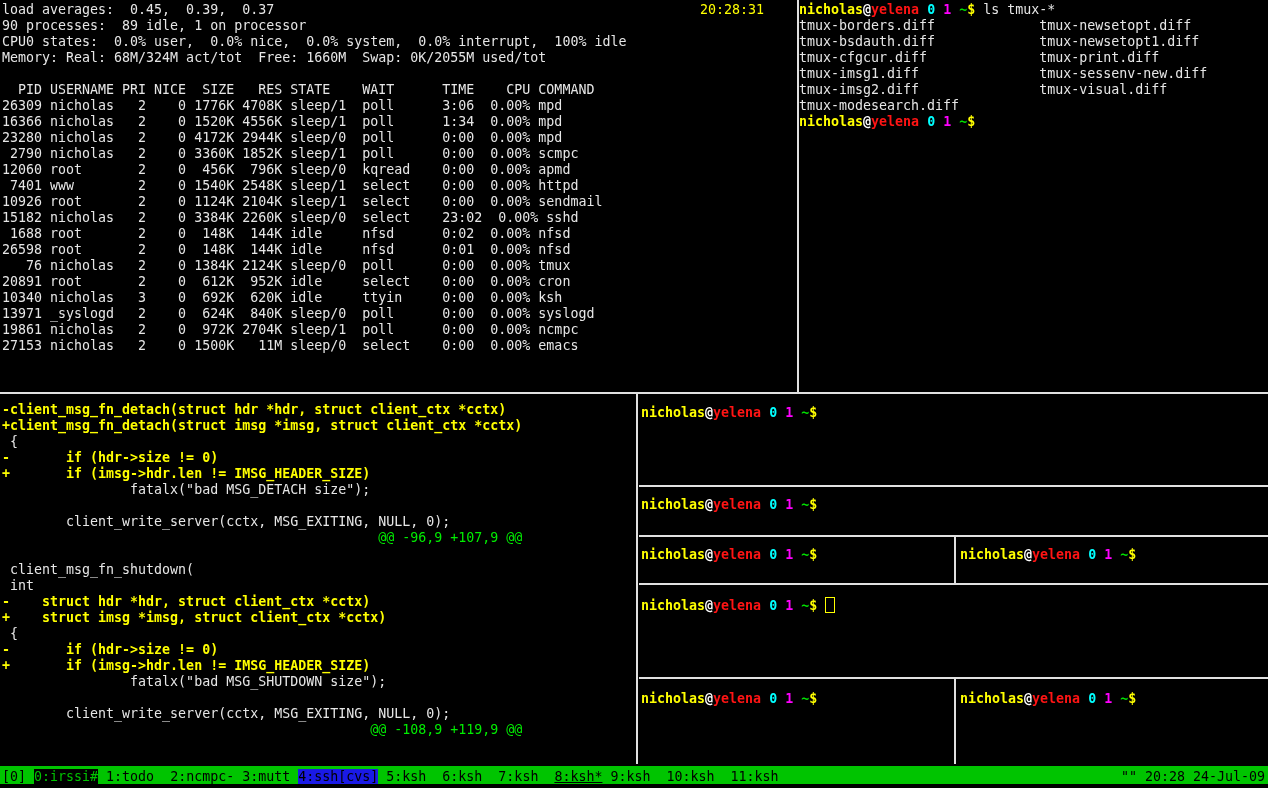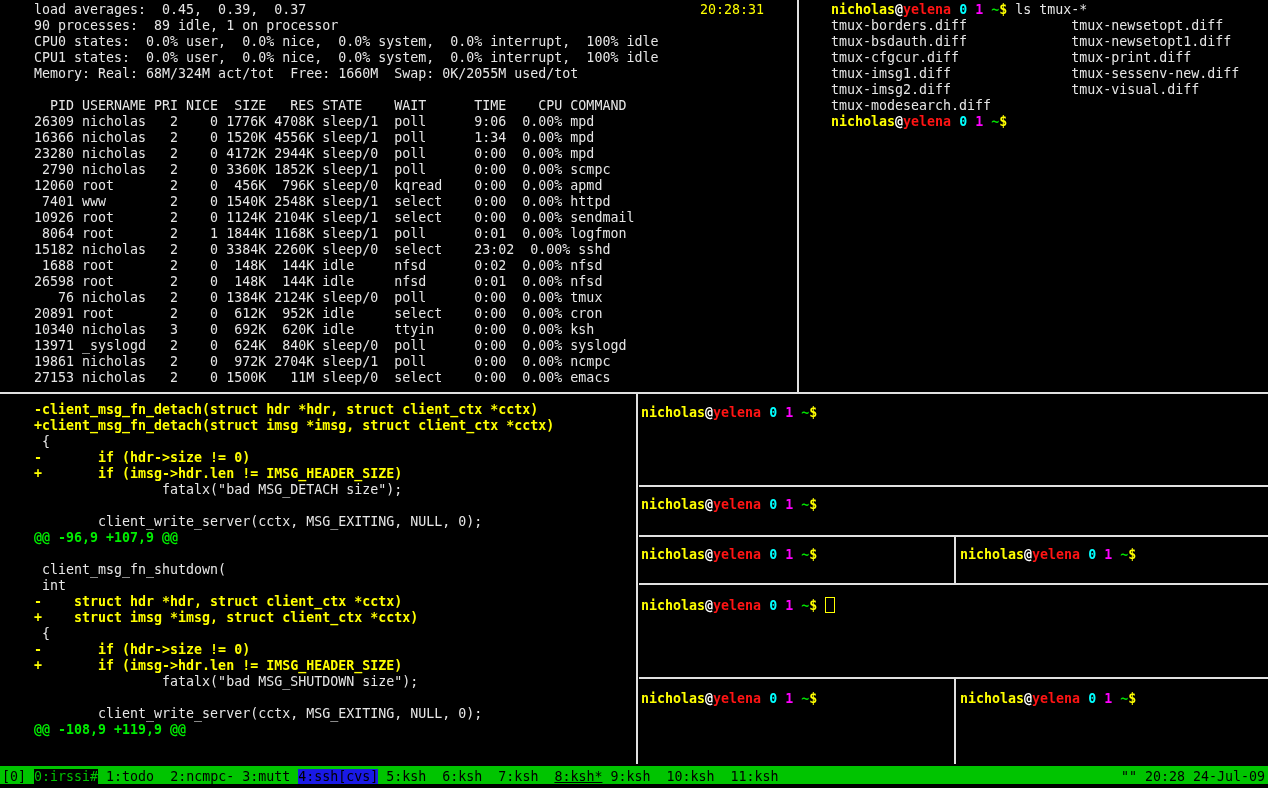--- a/index.html
+++ b/index.html
@@ -1,34 +1,34 @@
 <!DOCTYPE html>
 <html><head>
 <meta charset="utf-8">
 <style>
   html,body{margin:0;padding:0;background:#000;}
   .screen{
     position:relative;width:1268px;height:788px;background:#000;overflow:hidden;
     font-family:"DejaVu Sans Mono",monospace;font-size:13.3px;line-height:16px;
     color:#e6e6e6;
   }
-  .line{white-space:pre;height:16px;min-height:16px;margin-left:32px;}
+  .line{white-space:pre;height:16px;min-height:16px;}
   .abs{position:absolute;}
   
   .c-yellow{color:#ffff00;font-weight:bold;}
   .c-red{color:#ff1414;font-weight:bold;}
   .c-cyan{color:#00ffff;font-weight:bold;}
   .c-magenta{color:#ff00ff;font-weight:bold;}
   .c-green{color:#00e000;font-weight:bold;}
   .c-white{color:#ffffff;font-weight:bold;}
   .c-plain{color:#e6e6e6;}
   
   .d-chg{color:#ffff00;font-weight:bold;}
   .d-ctx{color:#e6e6e6;}
-  .d-hunk{color:#00ee00;font-weight:bold;}
+  .d-hunk{color:#00ee00;font-weight:normal;text-align:right;}
   
   .pane{position:absolute;background:#000;}
   .border{position:absolute;background:#e0e0e0;}
   .prompt-line{white-space:pre;height:16px;padding-left:2px;}
   .hollow-cursor{
     display:inline-block;width:8px;height:14px;margin-left:8px;
     border:1px solid #ffff00;vertical-align:text-bottom;
   }
   
   .statusbar{
@@ -46,33 +46,31 @@
 </style>
 </head>
 <body>
 
 <div class="screen">
 
   <div class="pane" style="left:2px;top:2px;width:794px;height:388px;">
     <div class="line">load averages:  0.45,  0.39,  0.37</div>
     <div class="line">90 processes:  89 idle, 1 on processor</div>
     <div class="line">CPU0 states:  0.0% user,  0.0% nice,  0.0% system,  0.0% interrupt,  100% idle</div>
-    <div class="line">CPU1 states:  0.0% user,  0.0% nice,  0.0% system,  0.0% interrupt,  100% idle</div>
     <div class="line">Memory: Real: 68M/324M act/tot  Free: 1660M  Swap: 0K/2055M used/tot</div>
     <div class="line"></div>
     <div>
         <div class="line">  PID USERNAME PRI NICE  SIZE   RES STATE    WAIT      TIME    CPU COMMAND</div>
-        <div class="line">26309 nicholas   2    0 1776K 4708K sleep/1  poll      9:06  0.00% mpd</div>
+        <div class="line">26309 nicholas   2    0 1776K 4708K sleep/1  poll      3:06  0.00% mpd</div>
         <div class="line">16366 nicholas   2    0 1520K 4556K sleep/1  poll      1:34  0.00% mpd</div>
         <div class="line">23280 nicholas   2    0 4172K 2944K sleep/0  poll      0:00  0.00% mpd</div>
         <div class="line"> 2790 nicholas   2    0 3360K 1852K sleep/1  poll      0:00  0.00% scmpc</div>
         <div class="line">12060 root       2    0  456K  796K sleep/0  kqread    0:00  0.00% apmd</div>
         <div class="line"> 7401 www        2    0 1540K 2548K sleep/1  select    0:00  0.00% httpd</div>
         <div class="line">10926 root       2    0 1124K 2104K sleep/1  select    0:00  0.00% sendmail</div>
-        <div class="line"> 8064 root       2    1 1844K 1168K sleep/1  poll      0:01  0.00% logfmon</div>
         <div class="line">15182 nicholas   2    0 3384K 2260K sleep/0  select    23:02  0.00% sshd</div>
         <div class="line"> 1688 root       2    0  148K  144K idle     nfsd      0:02  0.00% nfsd</div>
         <div class="line">26598 root       2    0  148K  144K idle     nfsd      0:01  0.00% nfsd</div>
         <div class="line">   76 nicholas   2    0 1384K 2124K sleep/0  poll      0:00  0.00% tmux</div>
         <div class="line">20891 root       2    0  612K  952K idle     select    0:00  0.00% cron</div>
         <div class="line">10340 nicholas   3    0  692K  620K idle     ttyin     0:00  0.00% ksh</div>
         <div class="line">13971 _syslogd   2    0  624K  840K sleep/0  poll      0:00  0.00% syslogd</div>
         <div class="line">19861 nicholas   2    0  972K 2704K sleep/1  poll      0:00  0.00% ncmpc</div>
         <div class="line">27153 nicholas   2    0 1500K   11M sleep/0  select    0:00  0.00% emacs</div>
       </div>

